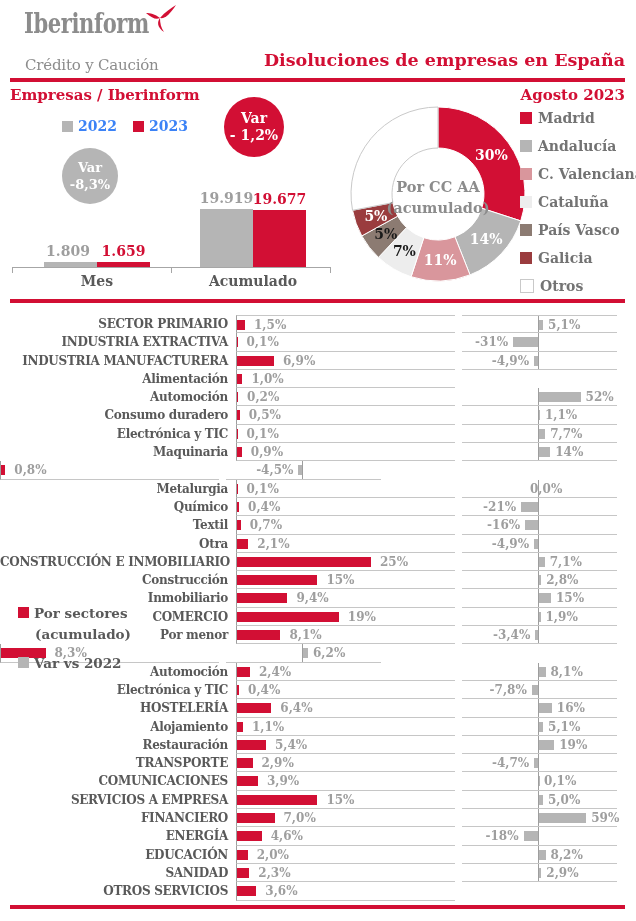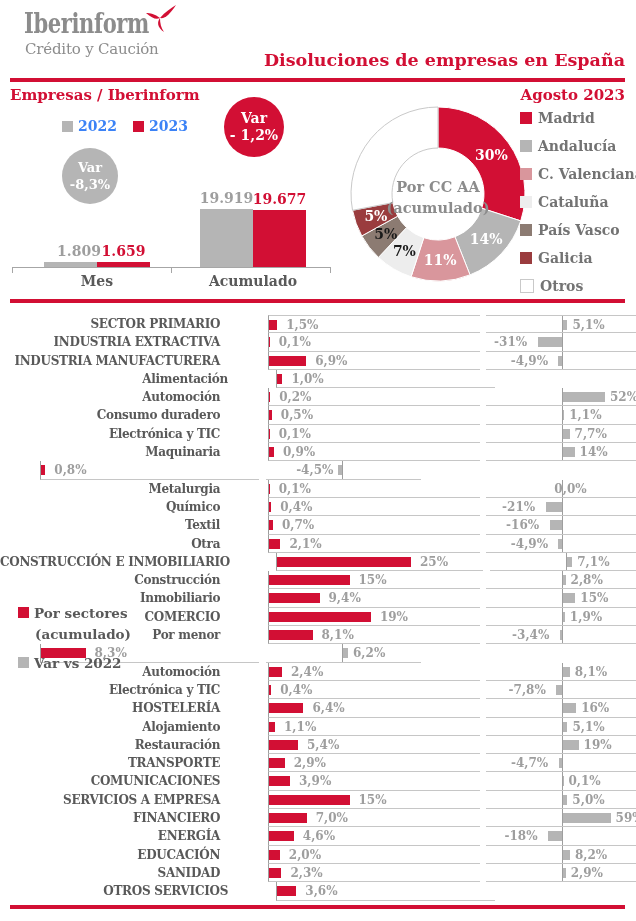--- a/index.html
+++ b/index.html
@@ -2,21 +2,21 @@
 <html><head>
 <meta charset="utf-8">
 <style>
   html,body{margin:0;padding:0;background:#ffffff;}
   .page{position:relative;width:636px;height:921px;background:#fff;overflow:hidden;
         font-family:"DejaVu Serif","Liberation Serif",serif;}
   .abs{position:absolute;}
   
   .logo-title{left:24px;top:8px;font-size:27px;font-weight:bold;color:#8c8c8c;
               transform:scaleX(.78);transform-origin:left center;white-space:nowrap;letter-spacing:-.5px;}
-  .logo-sub{left:25px;top:40px;font-size:15px;color:#8c8c8c;white-space:nowrap;letter-spacing:-.2px;}
+  .logo-sub{left:25px;top:56px;font-size:15px;color:#8c8c8c;white-space:nowrap;letter-spacing:-.2px;}
   .doc-title{right:11px;top:50px;font-size:17.5px;font-weight:bold;color:#d20f34;white-space:nowrap;}
   .rule{left:10px;width:615px;height:4px;background:#d20f34;}
   .sec-label{left:10px;top:86px;font-size:15px;font-weight:bold;color:#d20f34;}
   .date-label{right:11px;top:86px;font-size:15px;font-weight:bold;color:#d20f34;}
   
   .legend-top{left:62px;top:118px;display:flex;gap:16px;align-items:center;}
   .legend-item{display:flex;align-items:center;font-size:14px;font-weight:bold;color:#3b82f6;}
   .sq{display:inline-block;width:11px;height:11px;margin-right:5px;}
   .var-badge{border-radius:50%;color:#fff;text-align:center;font-weight:bold;font-size:14px;
              display:flex;flex-direction:column;justify-content:center;line-height:17px;}
@@ -31,21 +31,21 @@
   .donut-legend{left:520px;top:110px;display:flex;flex-direction:column;justify-content:space-between;height:184px;}
   .dleg-item{display:flex;align-items:center;font-size:14px;font-weight:bold;color:#737373;white-space:nowrap;}
   .dleg-sq{display:inline-block;width:12px;height:12px;margin-right:6px;flex:0 0 12px;}
   svg text{font-family:"DejaVu Serif","Liberation Serif",serif;font-weight:bold;}
   
   #sector-table{position:absolute;left:0;top:315px;width:636px;}
   .trow{display:flex;height:18.3px;box-sizing:border-box;}
   .tlbl{width:236px;box-sizing:border-box;padding-right:8px;text-align:right;font-size:12px;
         font-weight:bold;color:#595959;line-height:18px;white-space:nowrap;letter-spacing:-.3px;}
   .tbar{position:relative;width:219px;box-sizing:border-box;border-left:1px solid #9e9e9e;
-        border-bottom:1px solid #c6c6c6;margin-left:40px;}
+        border-bottom:1px solid #c6c6c6;}
   .tgap{width:7px;}
   .tvar{position:relative;width:155px;box-sizing:border-box;border-bottom:1px solid #c6c6c6;}
   .tvar::before{content:'';position:absolute;left:76px;top:0;height:100%;width:1px;background:#9e9e9e;}
   .trow:first-child .tbar,.trow:first-child .tvar{border-top:1px solid #c6c6c6;}
   .sharebar{position:absolute;left:0;top:4px;height:10px;background:#d20f34;}
   .varbar{position:absolute;top:4px;height:10px;background:#b5b5b5;}
   .pct{position:absolute;top:1px;font-size:12px;font-weight:bold;color:#9e9e9e;line-height:16px;white-space:nowrap;}
   
   .sector-legend{left:18px;top:603px;font-size:13.5px;font-weight:bold;color:#595959;line-height:21px;}
   .sector-legend .indent{padding-left:17px;}
@@ -83,21 +83,21 @@
     <span>Var</span>
     <span>-8,3%</span>
   </div>
   <div class="abs var-badge" id="badge-acum" style="left: 224px; top: 97px; width: 60px; height: 60px; background: rgb(210, 15, 52);">
     <span>Var</span>
     <span>- 1,2%</span>
   </div>
 
   <div class="abs" id="monthly-bars" style="left:0;top:0;">
       <div class="mbar" style="left: 44px; top: 261.7px; width: 53px; height: 5.3px; background: rgb(181, 181, 181);"></div>
-      <div class="mval" style="left: 79px; top: 242.7px; color: rgb(158, 158, 158);">1.809</div>
+      <div class="mval" style="left: 68px; top: 242.7px; color: rgb(158, 158, 158);">1.809</div>
       <div class="mbar" style="left: 97px; top: 262.2px; width: 53px; height: 4.8px; background: rgb(210, 15, 52);"></div>
       <div class="mval" style="left: 123.5px; top: 243.2px; color: rgb(210, 15, 52);">1.659</div>
       <div class="mbar" style="left: 200px; top: 209px; width: 53px; height: 58px; background: rgb(181, 181, 181);"></div>
       <div class="mval" style="left: 226.5px; top: 190px; color: rgb(158, 158, 158);">19.919</div>
       <div class="mbar" style="left: 253px; top: 209.7px; width: 53px; height: 57.3px; background: rgb(210, 15, 52);"></div>
       <div class="mval" style="left: 279.5px; top: 190.7px; color: rgb(210, 15, 52);">19.677</div>
     </div>
   <div class="abs axis-x"></div>
   <div class="tick" style="left:12px;"></div>
   <div class="tick" style="left:171px;"></div>

